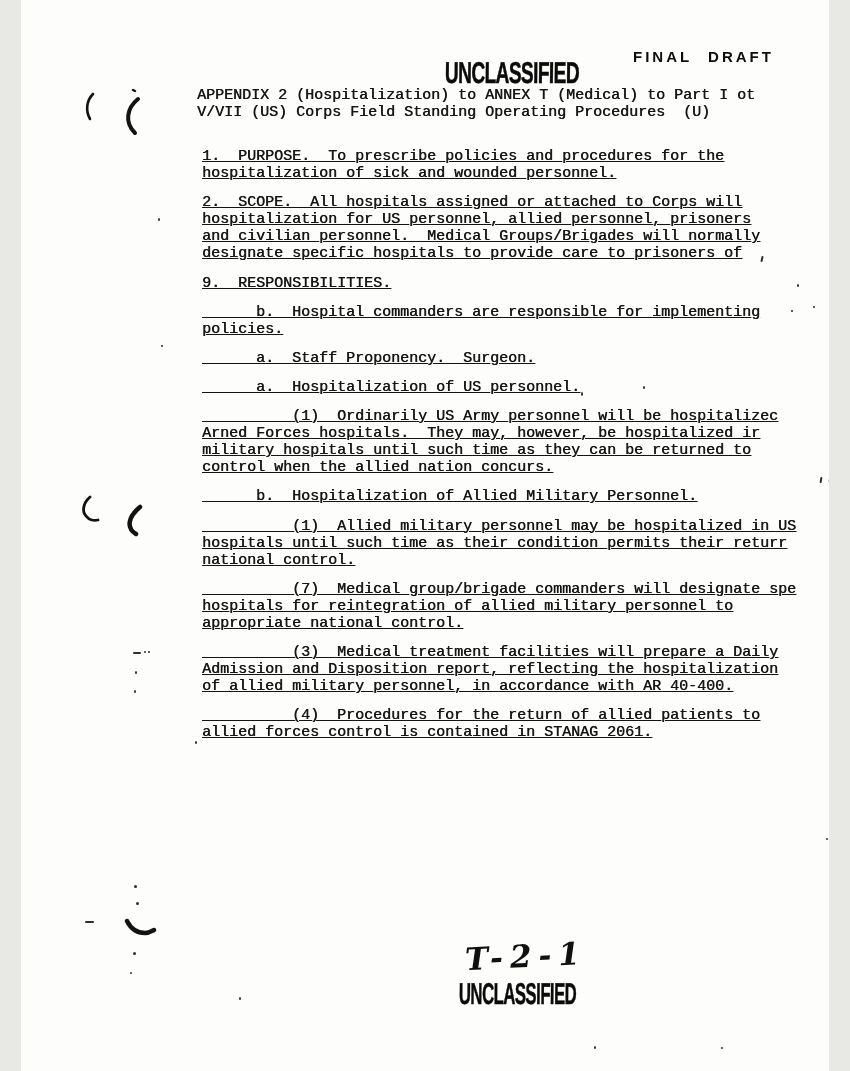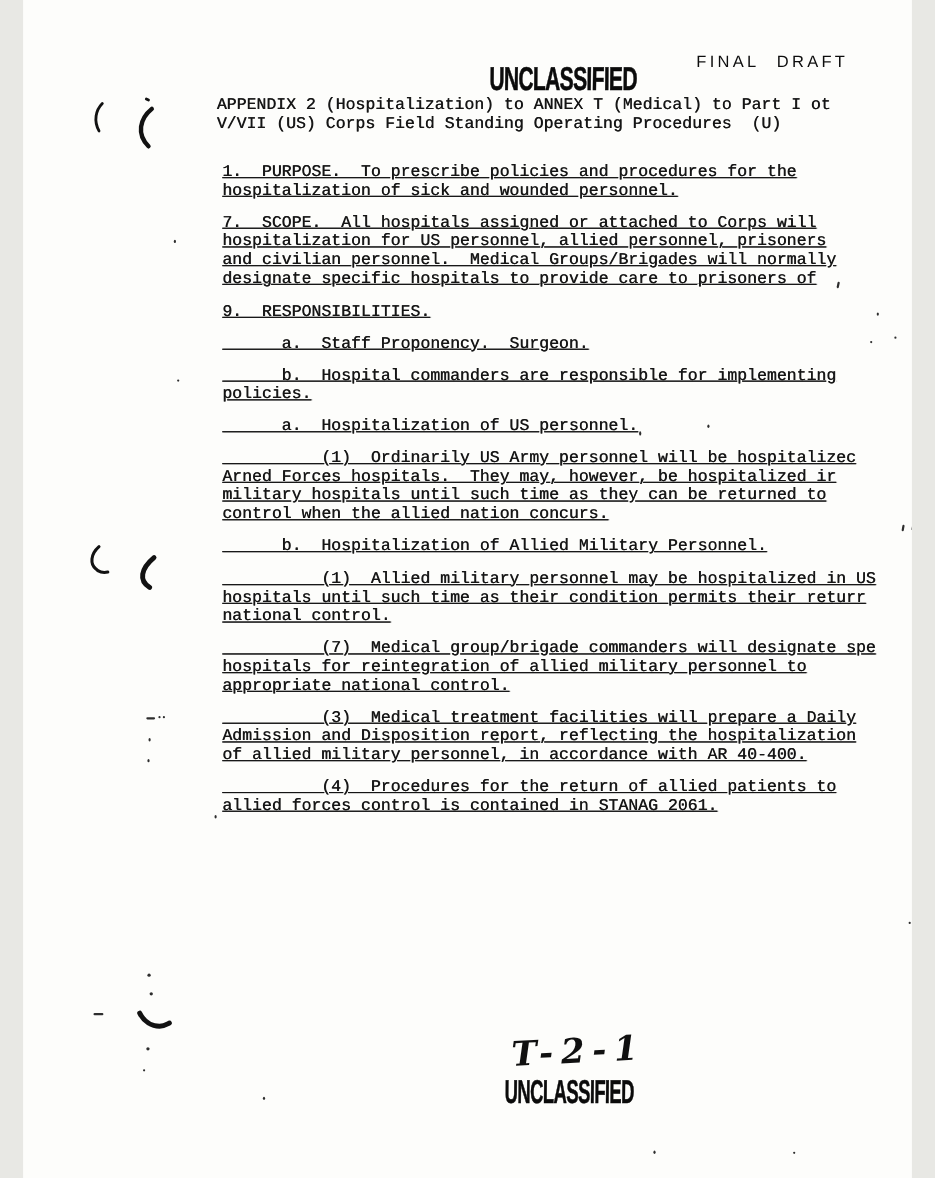--- a/index.html
+++ b/index.html
@@ -42,21 +42,21 @@
     color:#0b0b0b;
     white-space:nowrap;
     transform-origin:0 0;
     -webkit-text-stroke:0.5px #0b0b0b;
   }
   .stamp-top{left:424px;top:56px;transform:scaleX(0.64) skewX(-1deg);}
   .stamp-bottom{left:438px;top:977px;transform:scaleX(0.56) skewX(-1deg);}
   .draft-label{
     position:absolute;left:612px;top:48px;
     font-family:"Liberation Sans",sans-serif;
-    font-weight:400;font-size:15px;
+    font-weight:700;font-size:15px;
     letter-spacing:3px;word-spacing:9px;
     color:#0d0d0d;white-space:nowrap;
   }
   .handwritten-pagenum{
     position:absolute;left:444px;top:938px;
     font-family:"DejaVu Serif",serif;
     font-style:italic;font-size:31px;font-weight:600;
     letter-spacing:7px;color:#101010;
     transform:rotate(-3deg);
     white-space:nowrap;
@@ -73,28 +73,28 @@
   <div class="stamp stamp-top">UNCLASSIFIED</div>
 
   <div class="draft-label">FINAL DRAFT</div>
 
   <pre class="typed heading">APPENDIX 2 (Hospitalization) to ANNEX T (Medical) to Part I ot
 V/VII (US) Corps Field Standing Operating Procedures  (U)</pre>
 
   <div class="body-block">
     <pre class="para">1.  PURPOSE.  To prescribe policies and procedures for the
 hospitalization of sick and wounded personnel.</pre>
-    <pre class="para">7.  SCOPE.  All hospitals assigned or attached to Corps will
+    <pre class="para">2.  SCOPE.  All hospitals assigned or attached to Corps will
 hospitalization for US personnel, allied personnel, prisoners
 and civilian personnel.  Medical Groups/Brigades will normally
 designate specific hospitals to provide care to prisoners of</pre>
     <pre class="para">9.  RESPONSIBILITIES.</pre>
-    <pre class="para">      a.  Staff Proponency.  Surgeon.</pre>
     <pre class="para">      b.  Hospital commanders are responsible for implementing
 policies.</pre>
+    <pre class="para">      a.  Staff Proponency.  Surgeon.</pre>
     <pre class="para">      a.  Hospitalization of US personnel.</pre>
     <pre class="para">          (1)  Ordinarily US Army personnel will be hospitalizec
 Arned Forces hospitals.  They may, however, be hospitalized ir
 military hospitals until such time as they can be returned to
 control when the allied nation concurs.</pre>
     <pre class="para">      b.  Hospitalization of Allied Military Personnel.</pre>
     <pre class="para">          (1)  Allied military personnel may be hospitalized in US
 hospitals until such time as their condition permits their returr
 national control.</pre>
     <pre class="para">          (7)  Medical group/brigade commanders will designate spe

